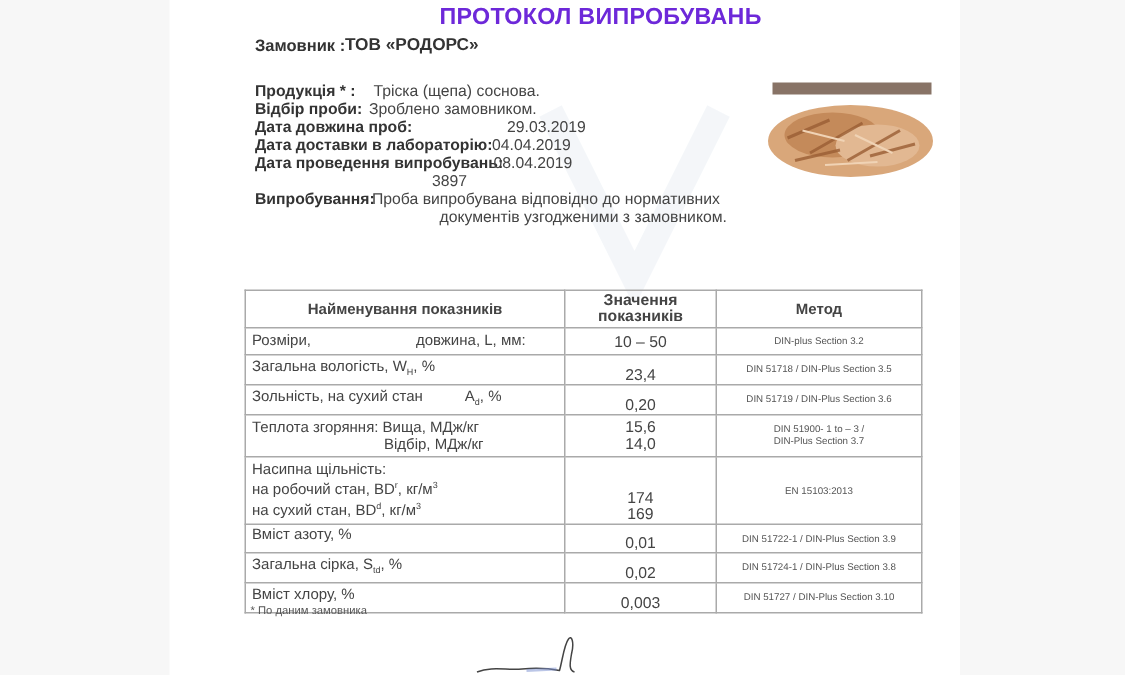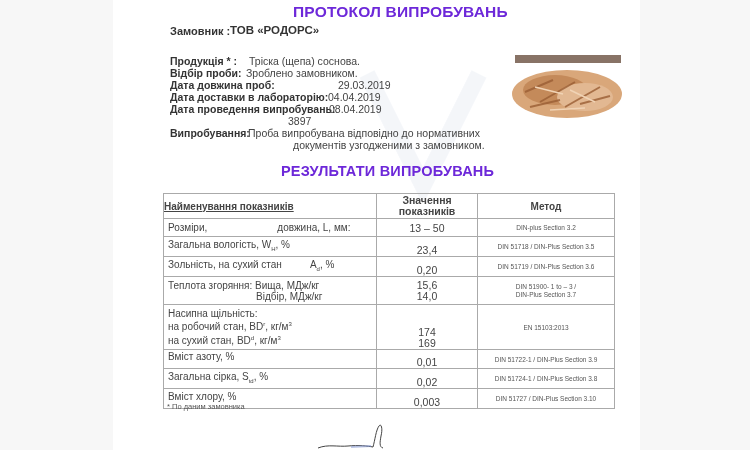--- a/index.html
+++ b/index.html
@@ -73,36 +73,35 @@
         <line x1="25" y1="55" x2="55" y2="48"></line>
       </g>
       <g stroke="#f0d3b5" stroke-width="1.5">
         <line x1="30" y1="35" x2="58" y2="42"></line>
         <line x1="65" y1="38" x2="90" y2="50"></line>
         <line x1="45" y1="58" x2="80" y2="56"></line>
       </g>
     </svg>
   </div>
 
-  <div class="abs title" style="left:168px; top:163px; font-size:14.5px;">РЕЗУЛЬТАТИ ВИПРОБУВАНЬ</div>
 
   <table>
     <tbody>
         <tr style="height:25px;">
-      <th class="c1" style="text-align:left; padding-left:0;text-decoration:underline;"><span>Найменування показників</span></th>
+      <th class="c1" style="text-align:center; padding-left:0;"><span>Найменування показників</span></th>
       <th class="c2">
             <div>Значення</div>
             <div>показників</div>
           </th>
       <th><span>Метод</span></th>
     </tr>
 
     <tr style="height:18px;">
       <td class="c1"><span>Розміри,</span><span style="position:relative; left:70px;">довжина, L, мм:</span></td>
-      <td class="c2">13 – 50</td>
+      <td class="c2">10 – 50</td>
       <td class="c3">DIN-plus Section 3.2</td>
     </tr>
 
     <tr style="height:20px;">
       <td class="c1" style="vertical-align:top; padding-top:2px;"><span>Загальна вологість, W</span><span class="sub">H</span><span>, %</span></td>
       <td class="c2" style="vertical-align:bottom;">23,4</td>
       <td class="c3">DIN 51718 / DIN-Plus Section 3.5</td>
     </tr>
 
     <tr style="height:20px;">

